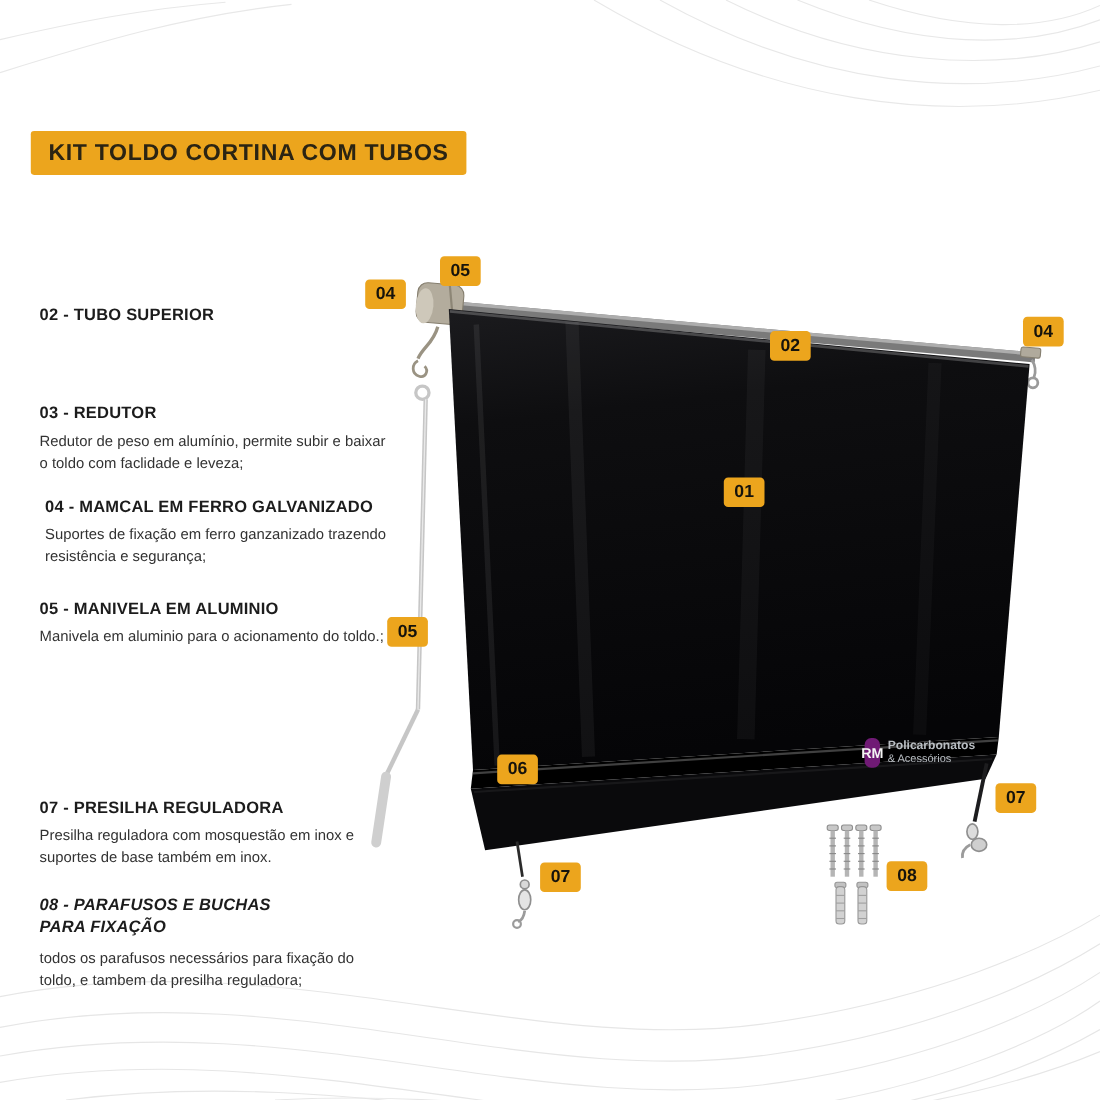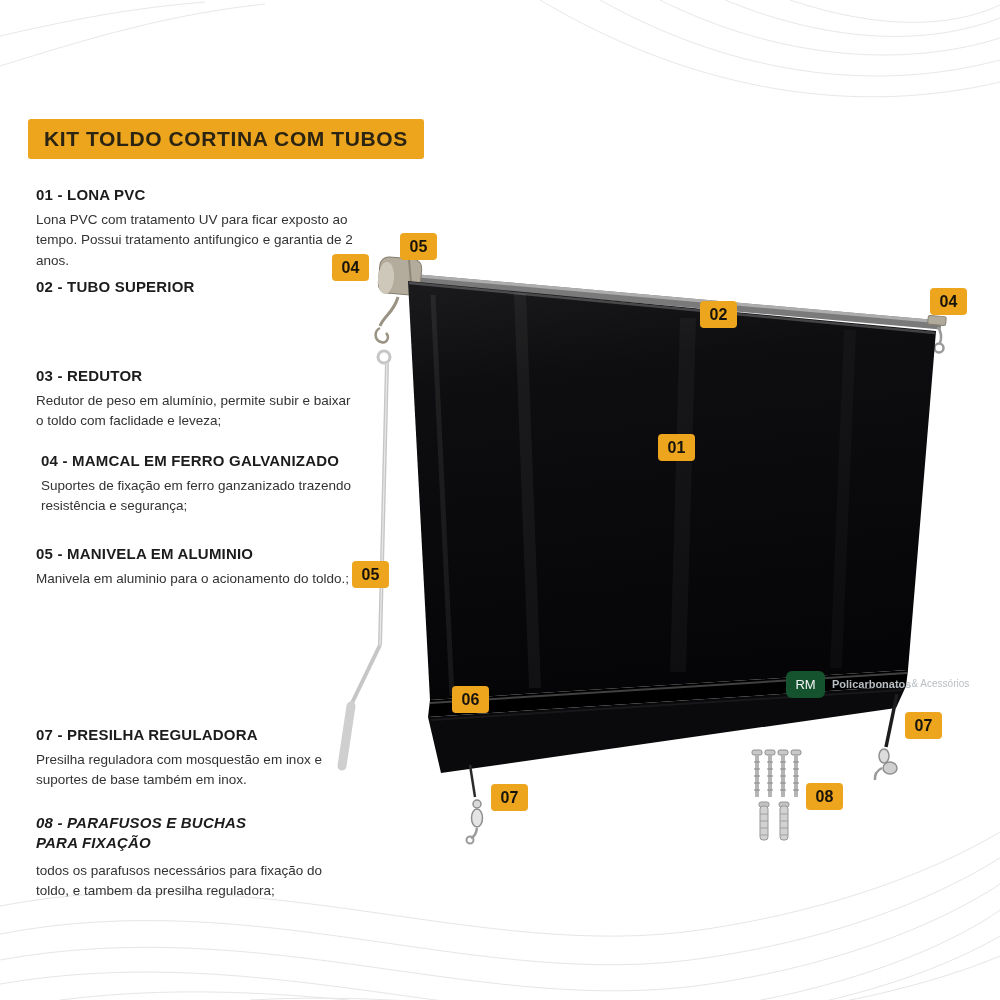--- a/index.html
+++ b/index.html
@@ -22,25 +22,25 @@
 
   .badge{
     position:absolute; width:37px; height:27px;
     background:#ECA51D; border-radius:4px;
     display:flex; align-items:center; justify-content:center;
     font-weight:700; font-size:16px; color:#16130c;
   }
 
   .wm{ position:absolute; left:786px; top:671px; display:flex; align-items:center; gap:7px; }
   .wm .logo{
-    width:39px; height:27px; background:#14532d; border-radius:6px;
-    color:#f4f4f4; font-weight:400; font-size:13px;
+    width:14px; height:27px; background:#701a75; border-radius:6px;
+    color:#f4f4f4; font-weight:700; font-size:13px;
     display:flex; align-items:center; justify-content:center;
   }
-  .wm .txt{ display:flex; flex-direction:row; }
+  .wm .txt{ display:flex; flex-direction:column; }
   .wm .t1{ font-size:11px; color:#b9bec3; font-weight:700; line-height:1.2; }
   .wm .t2{ font-size:10px; color:#b9bec3; line-height:1.2; }
 </style>
 </head>
 <body>
 
 <div class="page">
 
   <svg class="layer" viewBox="0 0 1000 1000" aria-hidden="true">
 
@@ -184,24 +184,20 @@
         <line x1="0" y1="12" x2="8" y2="12" stroke="#a0a0a0"></line>
           <line x1="0" y1="19" x2="8" y2="19" stroke="#a0a0a0"></line>
         <line x1="0" y1="26" x2="8" y2="26" stroke="#a0a0a0"></line>
           <line x1="0" y1="33" x2="8" y2="33" stroke="#a0a0a0"></line>
       </g>
     </g>
   </svg>
 
   <div class="title-badge">KIT TOLDO CORTINA COM TUBOS</div>
 
-  <section class="part" style="top:186px">
-    <h3>01 - LONA PVC</h3>
-    <p>Lona PVC com tratamento UV para ficar exposto ao tempo. Possui tratamento antifungico e garantia de 2 anos.</p>
-  </section>
   <section class="part" style="top:278px">
     <h3>02 - TUBO SUPERIOR</h3>
   </section>
   <section class="part" style="top:367px">
     <h3>03 - REDUTOR</h3>
     <p>Redutor de peso em alumínio, permite subir e baixar o toldo com faclidade e leveza;</p>
   </section>
   <section class="part" style="top:452px;left:41px">
     <h3>04 - MAMCAL  EM FERRO GALVANIZADO</h3>
     <p>Suportes de fixação em ferro ganzanizado trazendo resistência e segurança;</p>

